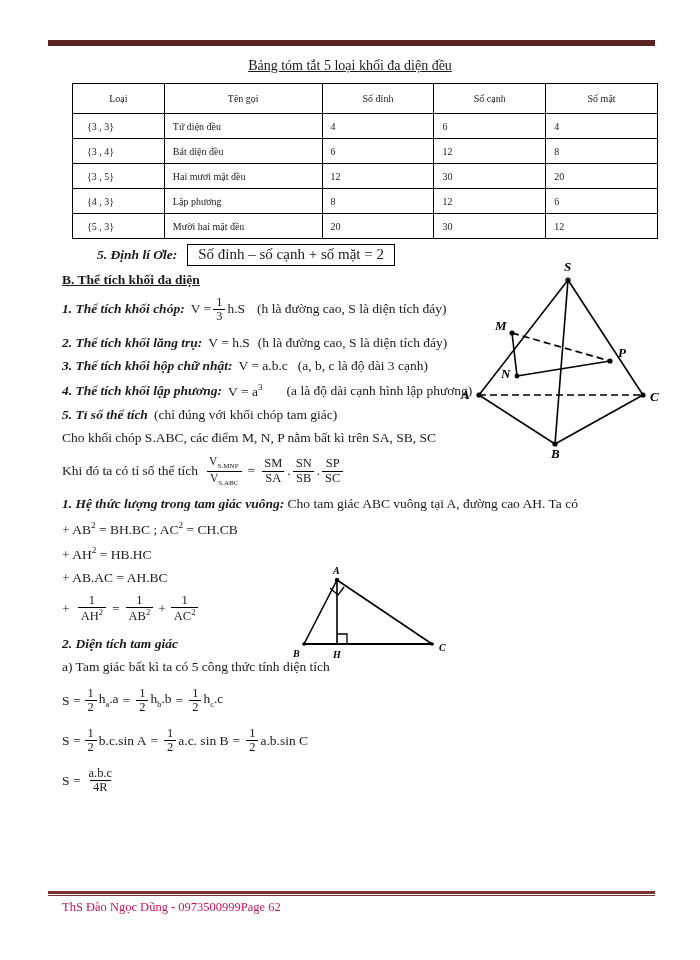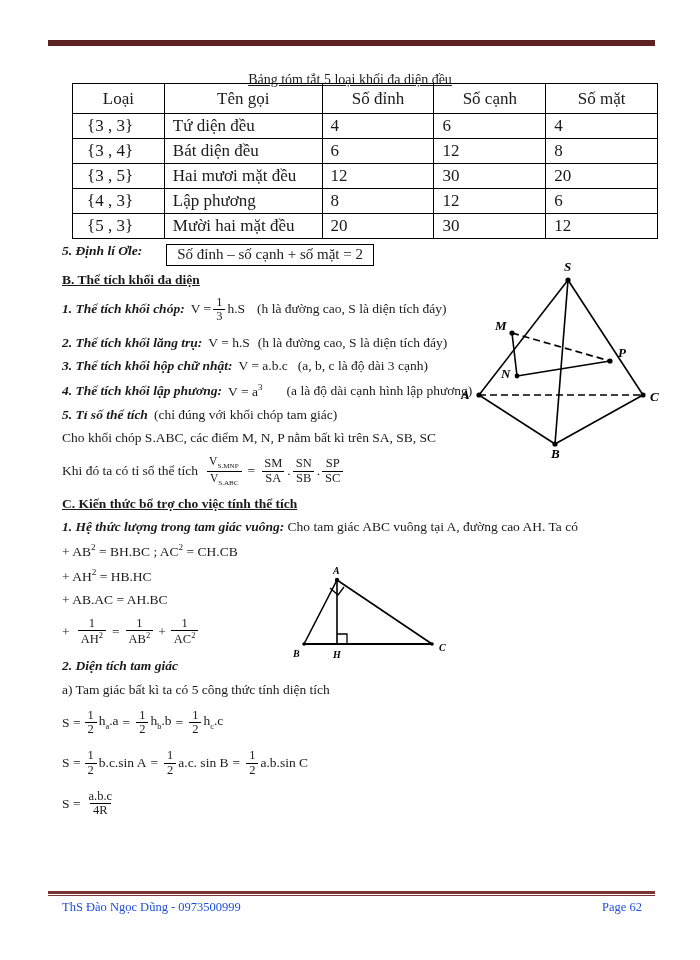--- a/index.html
+++ b/index.html
@@ -34,43 +34,42 @@
   }
   .footer-rule-thin {
     position: absolute; left: 0; top: 4px;
     width: 100%; height: 1px; background: #7b3434;
   }
   .footer {
     position: absolute;
     left: 62px; top: 900px;
     width: 580px;
     display: flex;
-    justify-content: space-between;
     align-items: baseline;
     font-size: 12.5px;
-    color: #1d4ed8;
+    color: #be185d;
   }
 
   
   .doc-title {
     position: absolute;
-    left: 0; top: 72px;
+    left: 0; top: 58px;
     width: 700px;
     text-align: center;
     font-size: 14px;
   }
   .doc-title span { text-decoration: underline; }
 
   
   .poly-table {
     position: absolute;
     left: 72px; top: 83px;
     width: 586px;
     border-collapse: collapse;
-    font-size: 17px;
+    font-size: 10px;
   }
   .poly-table th, .poly-table td {
     border: 1px solid #000;
     padding: 0;
     font-weight: normal;
   }
   .poly-table thead th {
     height: 30px;
     text-align: center;
     vertical-align: middle;
@@ -93,22 +92,24 @@
     left: 62px; top: 244px;
     width: 590px;
     font-size: 13.5px;
     line-height: 1.0;
   }
   .bi { font-weight: bold; font-style: italic; }
   .heading { font-weight: bold; text-decoration: underline; }
 
   .row-euler {
     display: flex;
-    gap: 24px;
+    align-items: center;
+    gap: 10px;
     margin-bottom: 7px;
+    margin-left: 35px;
   }
   .euler-box {
     border: 1px solid #000;
     padding: 2px 10px 3px 10px;
     font-size: 15px;
   }
 
   .sec-head { margin-bottom: 9px; font-size: 13.5px; }
 
   .formula-row {
@@ -283,21 +284,20 @@
         <span class="num">SN</span>
         <span class="den">SB</span>
       </span>
       <span class="math">.</span>
       <span class="frac">
         <span class="num">SP</span>
         <span class="den">SC</span>
       </span>
     </div>
 
-    <div class="heading sec-head" style="margin-top:2px">C. Kiến thức bổ trợ cho việc tính thể tích</div>
 
     <div class="ln">
       <span class="bi">1. Hệ thức lượng trong tam giác vuông:</span>
       <span>Cho tam giác ABC vuông tại A, đường cao AH. Ta có</span>
     </div>
 
     <div class="ln math">
       <span>+ AB</span><sup>2</sup><span> = BH.BC  ;   AC</span><sup>2</sup><span> = CH.CB</span>
     </div>
 

